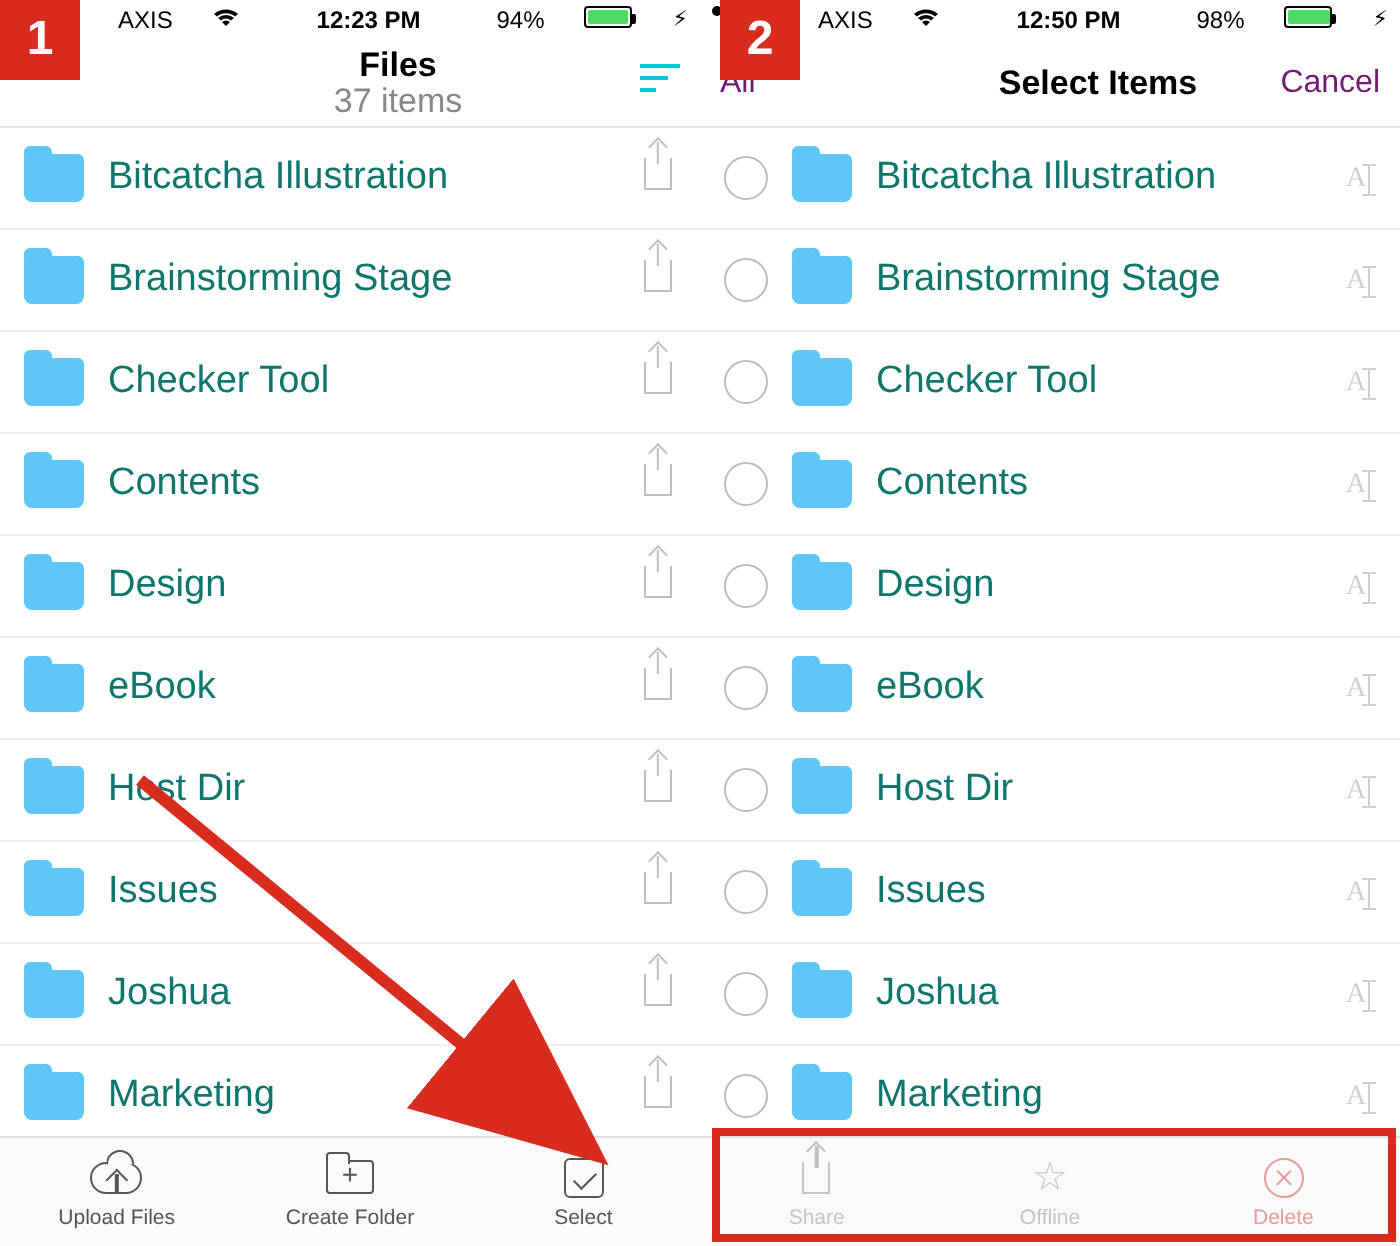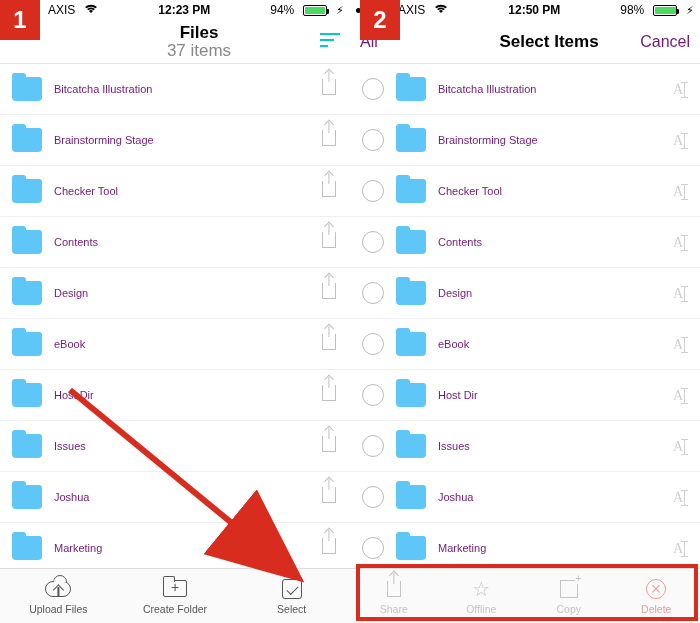--- a/index.html
+++ b/index.html
@@ -18,21 +18,21 @@
   
   .status {
     height: 20px;
     display: flex;
     align-items: center;
     justify-content: space-between;
     font-size: 12px;
     padding: 0 6px;
     color:#000;
   }
-  .status .left, .status .right, .status .center { display:flex; align-items:center; gap:9px; }
+  .status .left, .status .right, .status .center { display:flex; gap:20px; }
   .status .center { font-weight:700; }
   .dots { display:flex; gap:2px; }
   .dot { width:5px; height:5px; border-radius:50%; background:#000; }
   .dot.hollow { background:transparent; border:1px solid #000; }
   .wifi { font-size:12px; }
   .battery {
     width: 24px; height: 11px; border:1px solid #000; border-radius:2px;
     position:relative;
   }
   .battery::after {
@@ -78,21 +78,21 @@
   }
   .select-circle {
     width:22px; height:22px; border:1px solid #bbb; border-radius:50%; flex-shrink:0;
   }
   .folder {
     width:30px; height:24px; background:#5ec7f8; border-radius:3px 3px 4px 4px; position:relative; flex-shrink:0;
   }
   .folder::before {
     content:""; position:absolute; top:-4px; left:0; width:14px; height:6px; background:#5ec7f8; border-radius:3px 3px 0 0;
   }
-  .row-label { flex:1; font-size:11px; color:#701a75; white-space:nowrap; overflow:hidden; text-overflow:ellipsis;}
+  .row-label { flex:1; font-size:19px; color:#0f766e; white-space:nowrap; overflow:hidden; text-overflow:ellipsis;}
   .row-action { width:22px; text-align:center; color:#bfbfbf; }
   .share-icon {
     display:inline-block; width:14px; height:16px; border:1.2px solid #bfbfbf; border-top:none; position:relative;
   }
   .share-icon::before {
     content:""; position:absolute; left:50%; top:-8px; width:1.2px; height:11px; background:#bfbfbf; transform:translateX(-50%);
   }
   .share-icon::after {
     content:""; position:absolute; left:50%; top:-9px; width:6px; height:6px; border-top:1.2px solid #bfbfbf; border-right:1.2px solid #bfbfbf; transform:translateX(-50%) rotate(-45deg);
   }
@@ -424,26 +424,20 @@
             <span class="share-icon" style="border-color:#c5c5c5"></span>
           </div>
         <span>Share</span>
       </div>
       <div class="tab disabled">
         <div class="ticon">
             <span class="star">☆</span>
           </div>
         <span>Offline</span>
       </div>
-      <div class="tab disabled">
-        <div class="ticon">
-            <span class="copybox"></span>
-          </div>
-        <span>Copy</span>
-      </div>
       <div class="tab disabled" style="color:#e89b96">
         <div class="ticon">
             <span class="deletex"></span>
           </div>
         <span>Delete</span>
       </div>
     </div>
   </div>
 
 </div>

